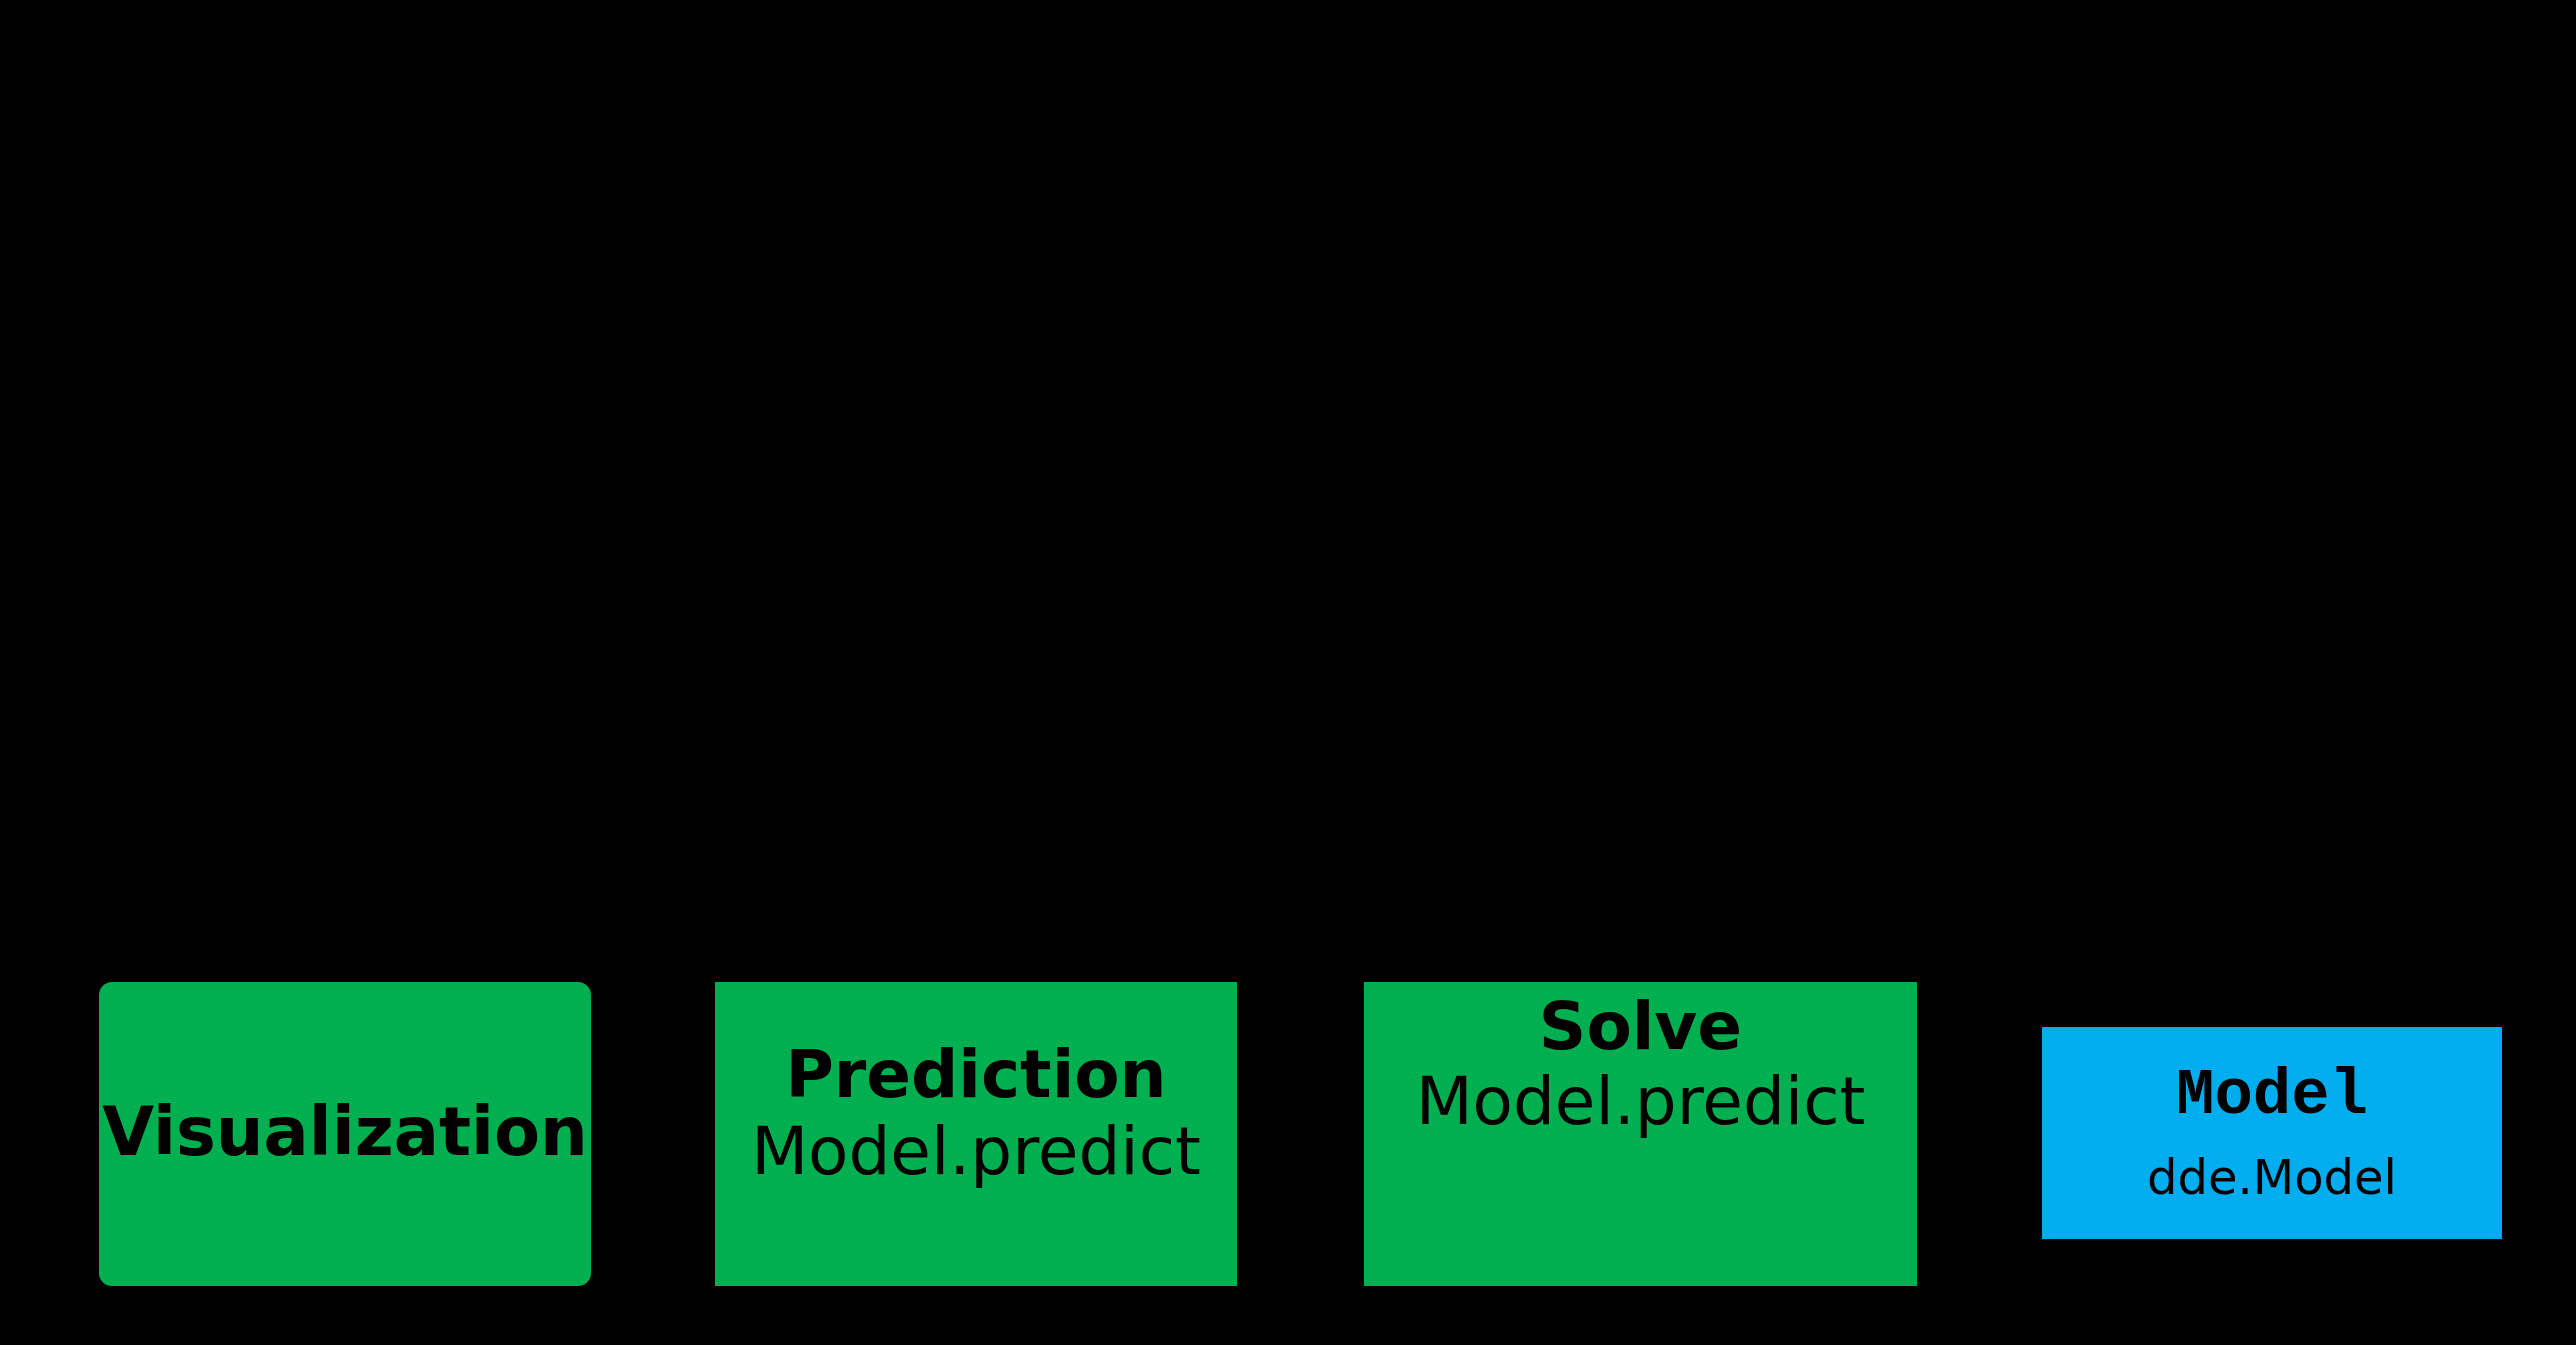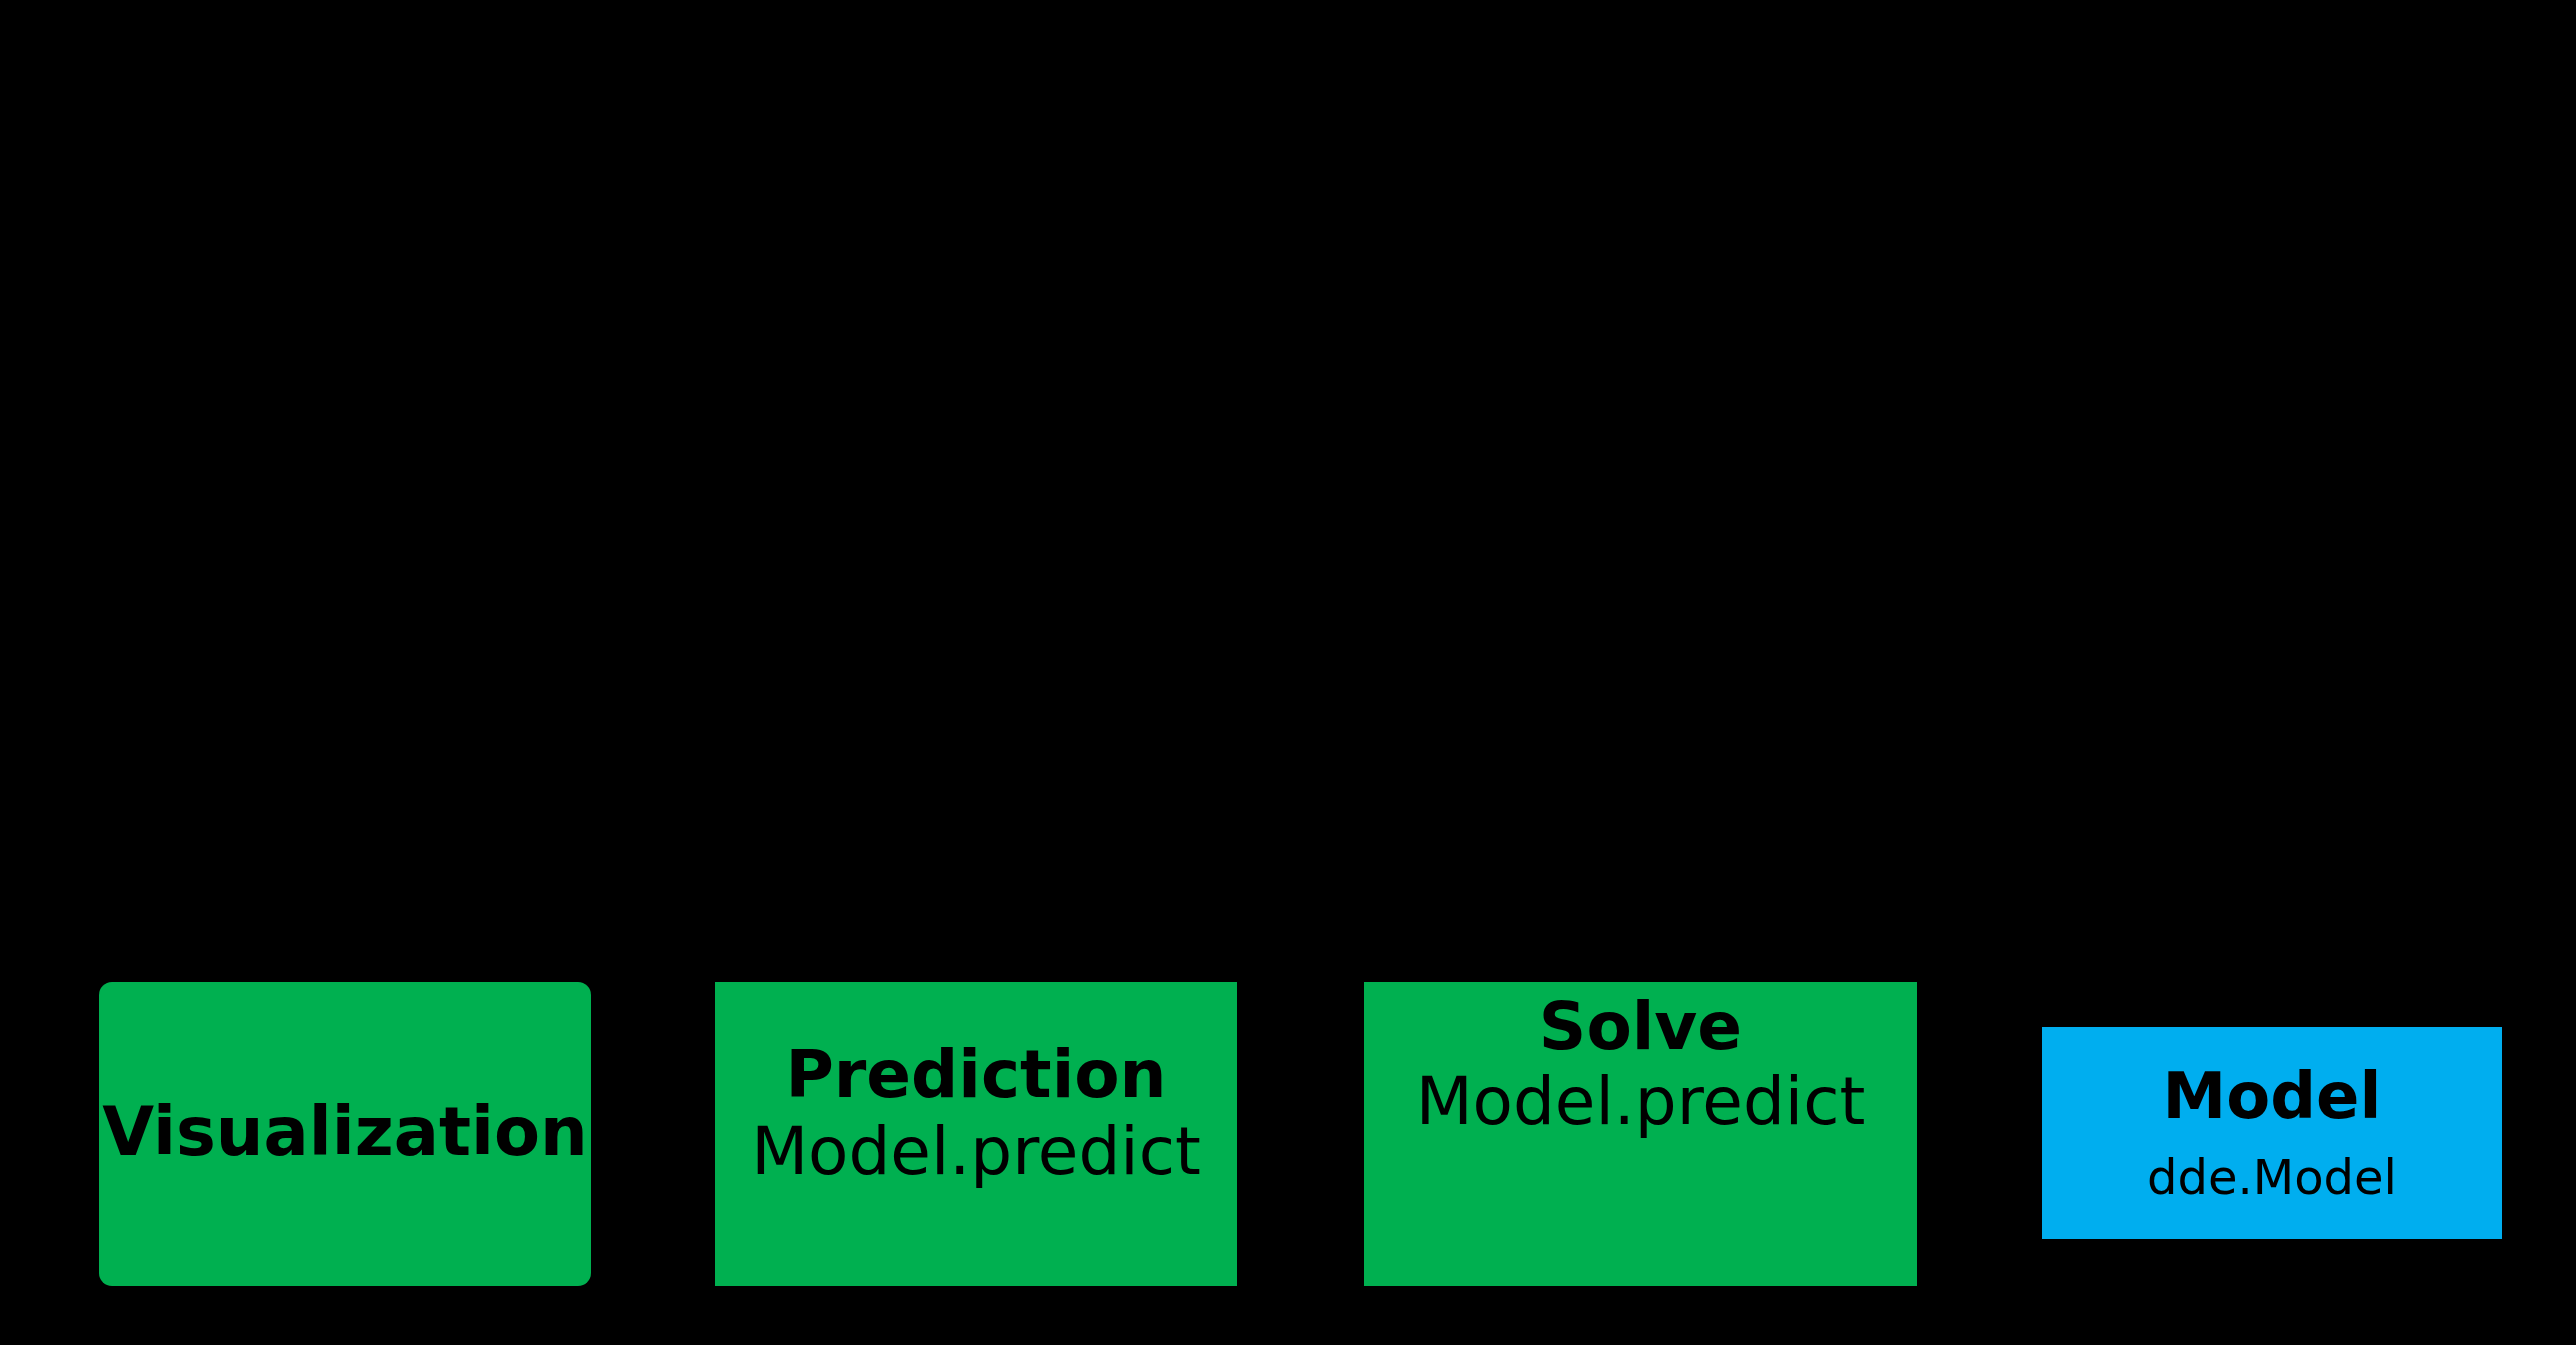--- a/index.html
+++ b/index.html
@@ -100,20 +100,21 @@
     left: 2042px;
     top: 1027px;
     width: 460px;
     height: 212px;
     background: #00AEEF;
     justify-content: center;
   }
   #node-model .title {
     font-size: 64px;
     margin-bottom: 21px;
+    font-family: Liberation Mono, monospace;
   }
   #node-model .sub {
     font-size: 48px;
   }
 </style>
 </head>
 <body>
 
 <div id="canvas">
 

